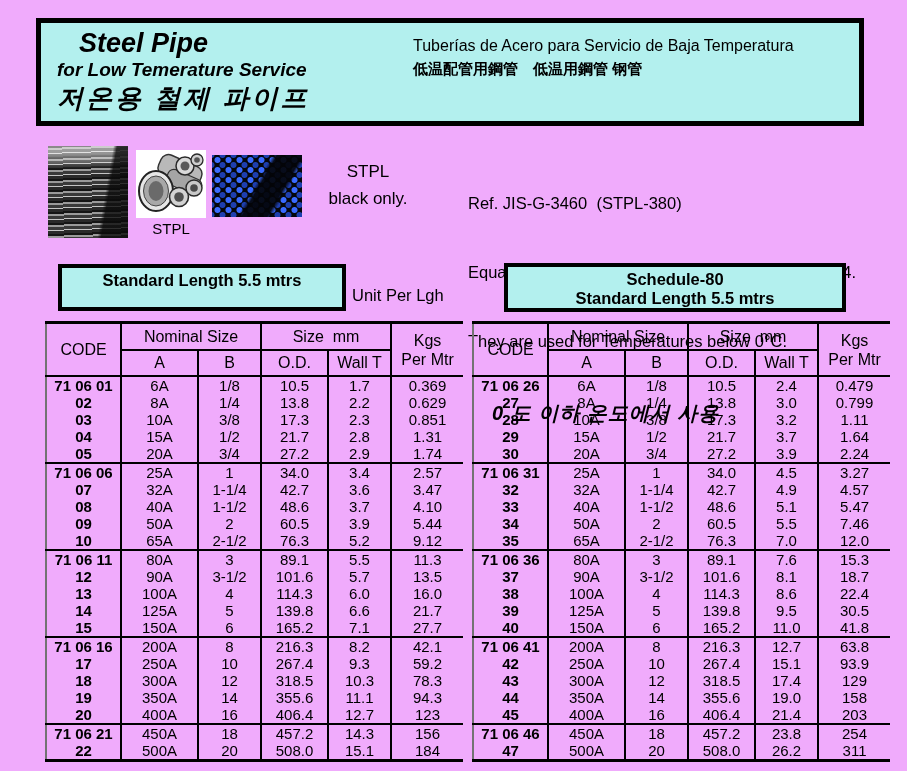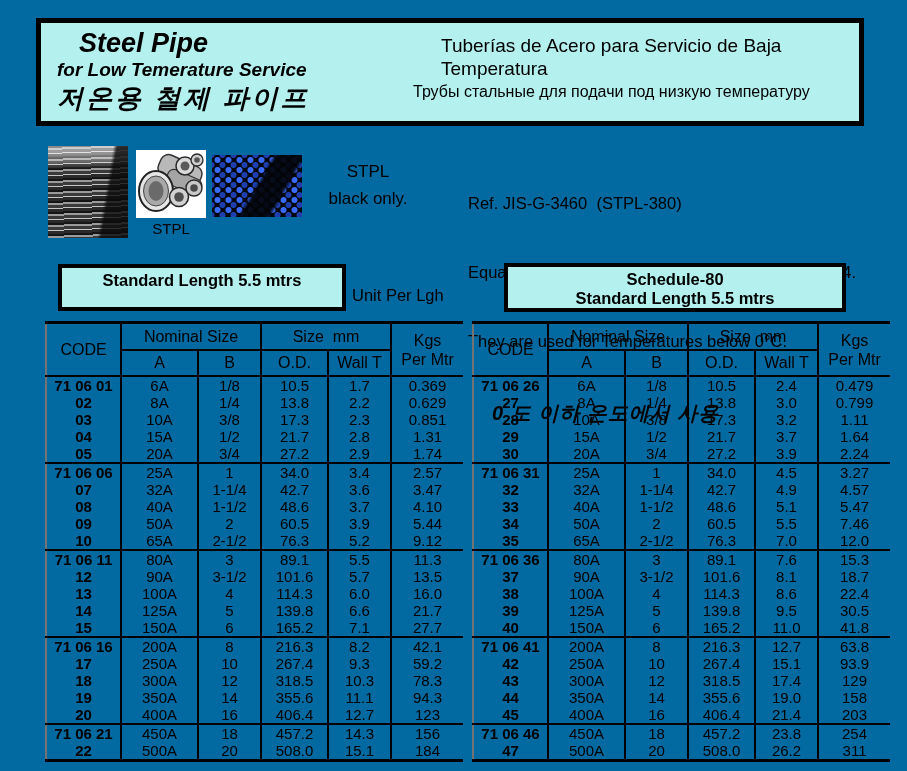--- a/index.html
+++ b/index.html
@@ -1,27 +1,27 @@
 <!DOCTYPE html>
 <html><head>
 <meta charset="utf-8">
 <style>
   html,body{margin:0;padding:0;background:#fff;}
-  .page{position:relative;width:907px;height:771px;background:#0369a1;overflow:hidden;
+  .page{position:relative;width:907px;height:771px;background:#f0abfc;overflow:hidden;
         font-family:"Liberation Sans", sans-serif;color:#000;text-decoration:underline;}
 
   
   .header-box{position:absolute;left:36px;top:18px;width:828px;height:108px;
               background:#b3f0ee;border:5px solid #000;box-sizing:border-box;}
   .header-left{position:absolute;left:16px;top:5px;}
   .title-en{font-size:27px;font-weight:bold;font-style:italic;margin-left:22px;line-height:30px;}
   .subtitle-en{font-size:19px;font-weight:bold;font-style:italic;line-height:24px;}
   .title-ko{font-size:26px;font-weight:bold;font-style:italic;letter-spacing:3px;line-height:33px;}
   .header-right{position:absolute;left:372px;top:11px;}
-  .title-es{font-size:19px;line-height:23px;margin-left:28px;}
+  .title-es{font-size:16px;line-height:23px;}
   .title-ja{font-size:15px;font-weight:bold;line-height:23px;}
   .title-ru{font-size:16px;line-height:24px;}
 
   
   .photo1{position:absolute;left:48px;top:146px;width:80px;height:92px;
     background-image:
       linear-gradient(100deg, rgba(0,0,0,0) 68%, rgba(10,10,10,0.8) 72%),
       linear-gradient(0deg, rgba(255,255,255,0) 75%, rgba(255,255,255,0.5) 92%),
       repeating-linear-gradient(178deg,#151515 0 2px,#9a9a9a 2px 4px,#3a3a3a 4px 7px,#c4c4c4 7px 8px,#2a2a2a 8px 11px);}
   .photo2{position:absolute;left:136px;top:150px;width:70px;height:68px;background:#fff;}
@@ -72,21 +72,21 @@
 <div class="page">
 
   <div class="header-box">
     <div class="header-left">
       <div class="title-en">Steel Pipe</div>
       <div class="subtitle-en">for Low Temerature Service</div>
       <div class="title-ko">저온용 철제 파이프</div>
     </div>
     <div class="header-right">
       <div class="title-es">Tuberías de Acero para Servicio de Baja Temperatura</div>
-      <div class="title-ru">Трубы стальные для подачи под низкую  температуру</div>
+      <div class="title-ja">低温配管用鋼管　低温用鋼管 钢管</div>
     </div>
   </div>
 
   <div class="photo1"></div>
   <div class="photo2">
     <svg width="70" height="68" viewBox="0 0 70 68">
       <rect x="22" y="10" width="44" height="22" rx="8" transform="rotate(24 44 21)" fill="#b9b9b9" stroke="#333" stroke-width="1.5"></rect>
       <rect x="30" y="24" width="36" height="16" rx="6" transform="rotate(24 48 32)" fill="#a5a5a5" stroke="#333" stroke-width="1.2"></rect>
       <circle cx="49" cy="16" r="9" fill="#d9d9d9" stroke="#2a2a2a" stroke-width="1.5"></circle>
       <circle cx="49" cy="16" r="4.5" fill="#5a5a5a"></circle>

